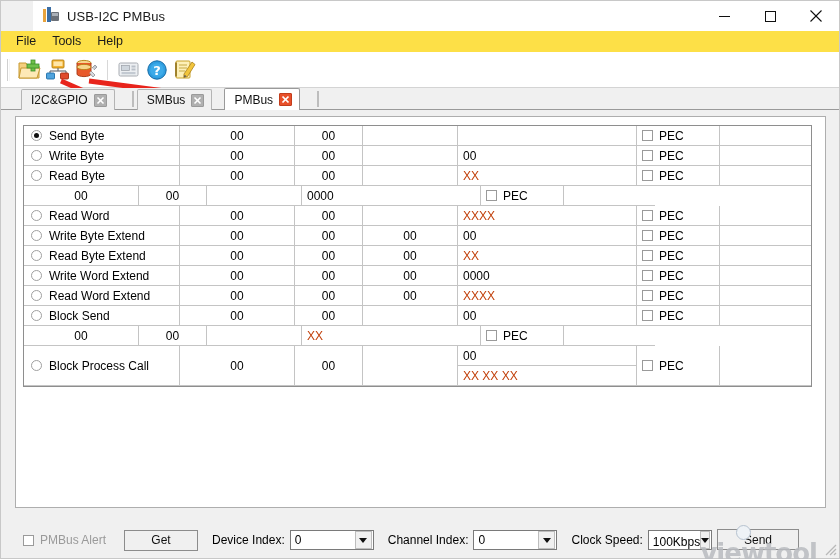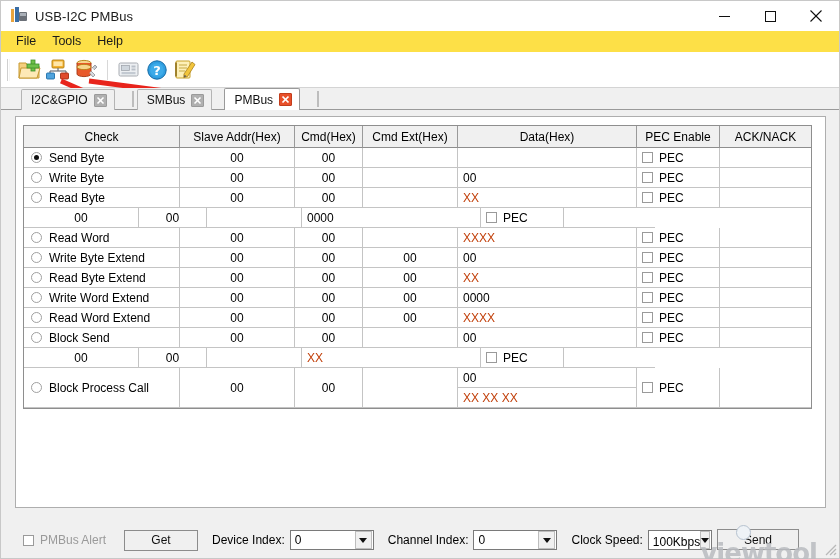--- a/index.html
+++ b/index.html
@@ -19,20 +19,21 @@
     border:1px solid #c8c8c8;
     display:flex; flex-direction:column;
   }
 
   
   .titlebar {
     height:30px; min-height:30px;
     background:#ffffff;
     display:flex; align-items:center;
     position:relative;
+    margin-left:32px;
   }
   .title-icon {
     width:18px; height:18px; margin-left:9px; margin-right:7px;
     position:relative; flex:0 0 auto;
   }
   .title-icon .bar1 { position:absolute; left:1px; top:2px; width:3px; height:13px; background:#e8a33d; }
   .title-icon .bar2 { position:absolute; left:5px; top:0px; width:4px; height:15px; background:#3b6ea5; }
   .title-icon .chip { position:absolute; left:9px; top:5px; width:8px; height:9px; background:#6b7078; border-radius:1px; }
   .title-icon .chip:after { content:""; position:absolute; left:1px; top:1px; width:6px; height:3px; background:#aab0b8; }
   .title-text { font-size:13px; color:#1a1a1a; letter-spacing:0.1px; }
@@ -405,29 +406,20 @@
       </span>
     </div>
     <div class="tabgap"></div>
   </div>
 
   <div class="client">
     <div class="whitepanel">
 
       <div class="grid">
 
-        <div class="grow ghead">
-          <div class="gcell c-check">Check</div>
-          <div class="gcell c-slave">Slave Addr(Hex)</div>
-          <div class="gcell c-cmd">Cmd(Hex)</div>
-          <div class="gcell c-cmde">Cmd Ext(Hex)</div>
-          <div class="gcell c-data">Data(Hex)</div>
-          <div class="gcell c-pec">PEC Enable</div>
-          <div class="gcell c-ack last">ACK/NACK</div>
-        </div>
         <div id="grid-body">
             <div class="grow">
               <div class="gcell c-check lbl">
                 <span class="radio on"></span>
                 <span>Send Byte</span>
               </div>
               <div class="gcell c-slave ctr">00</div>
               <div class="gcell c-cmd ctr">00</div>
               <div class="gcell c-cmde ctr"></div>
               <div class="gcell c-data dat"></div>

